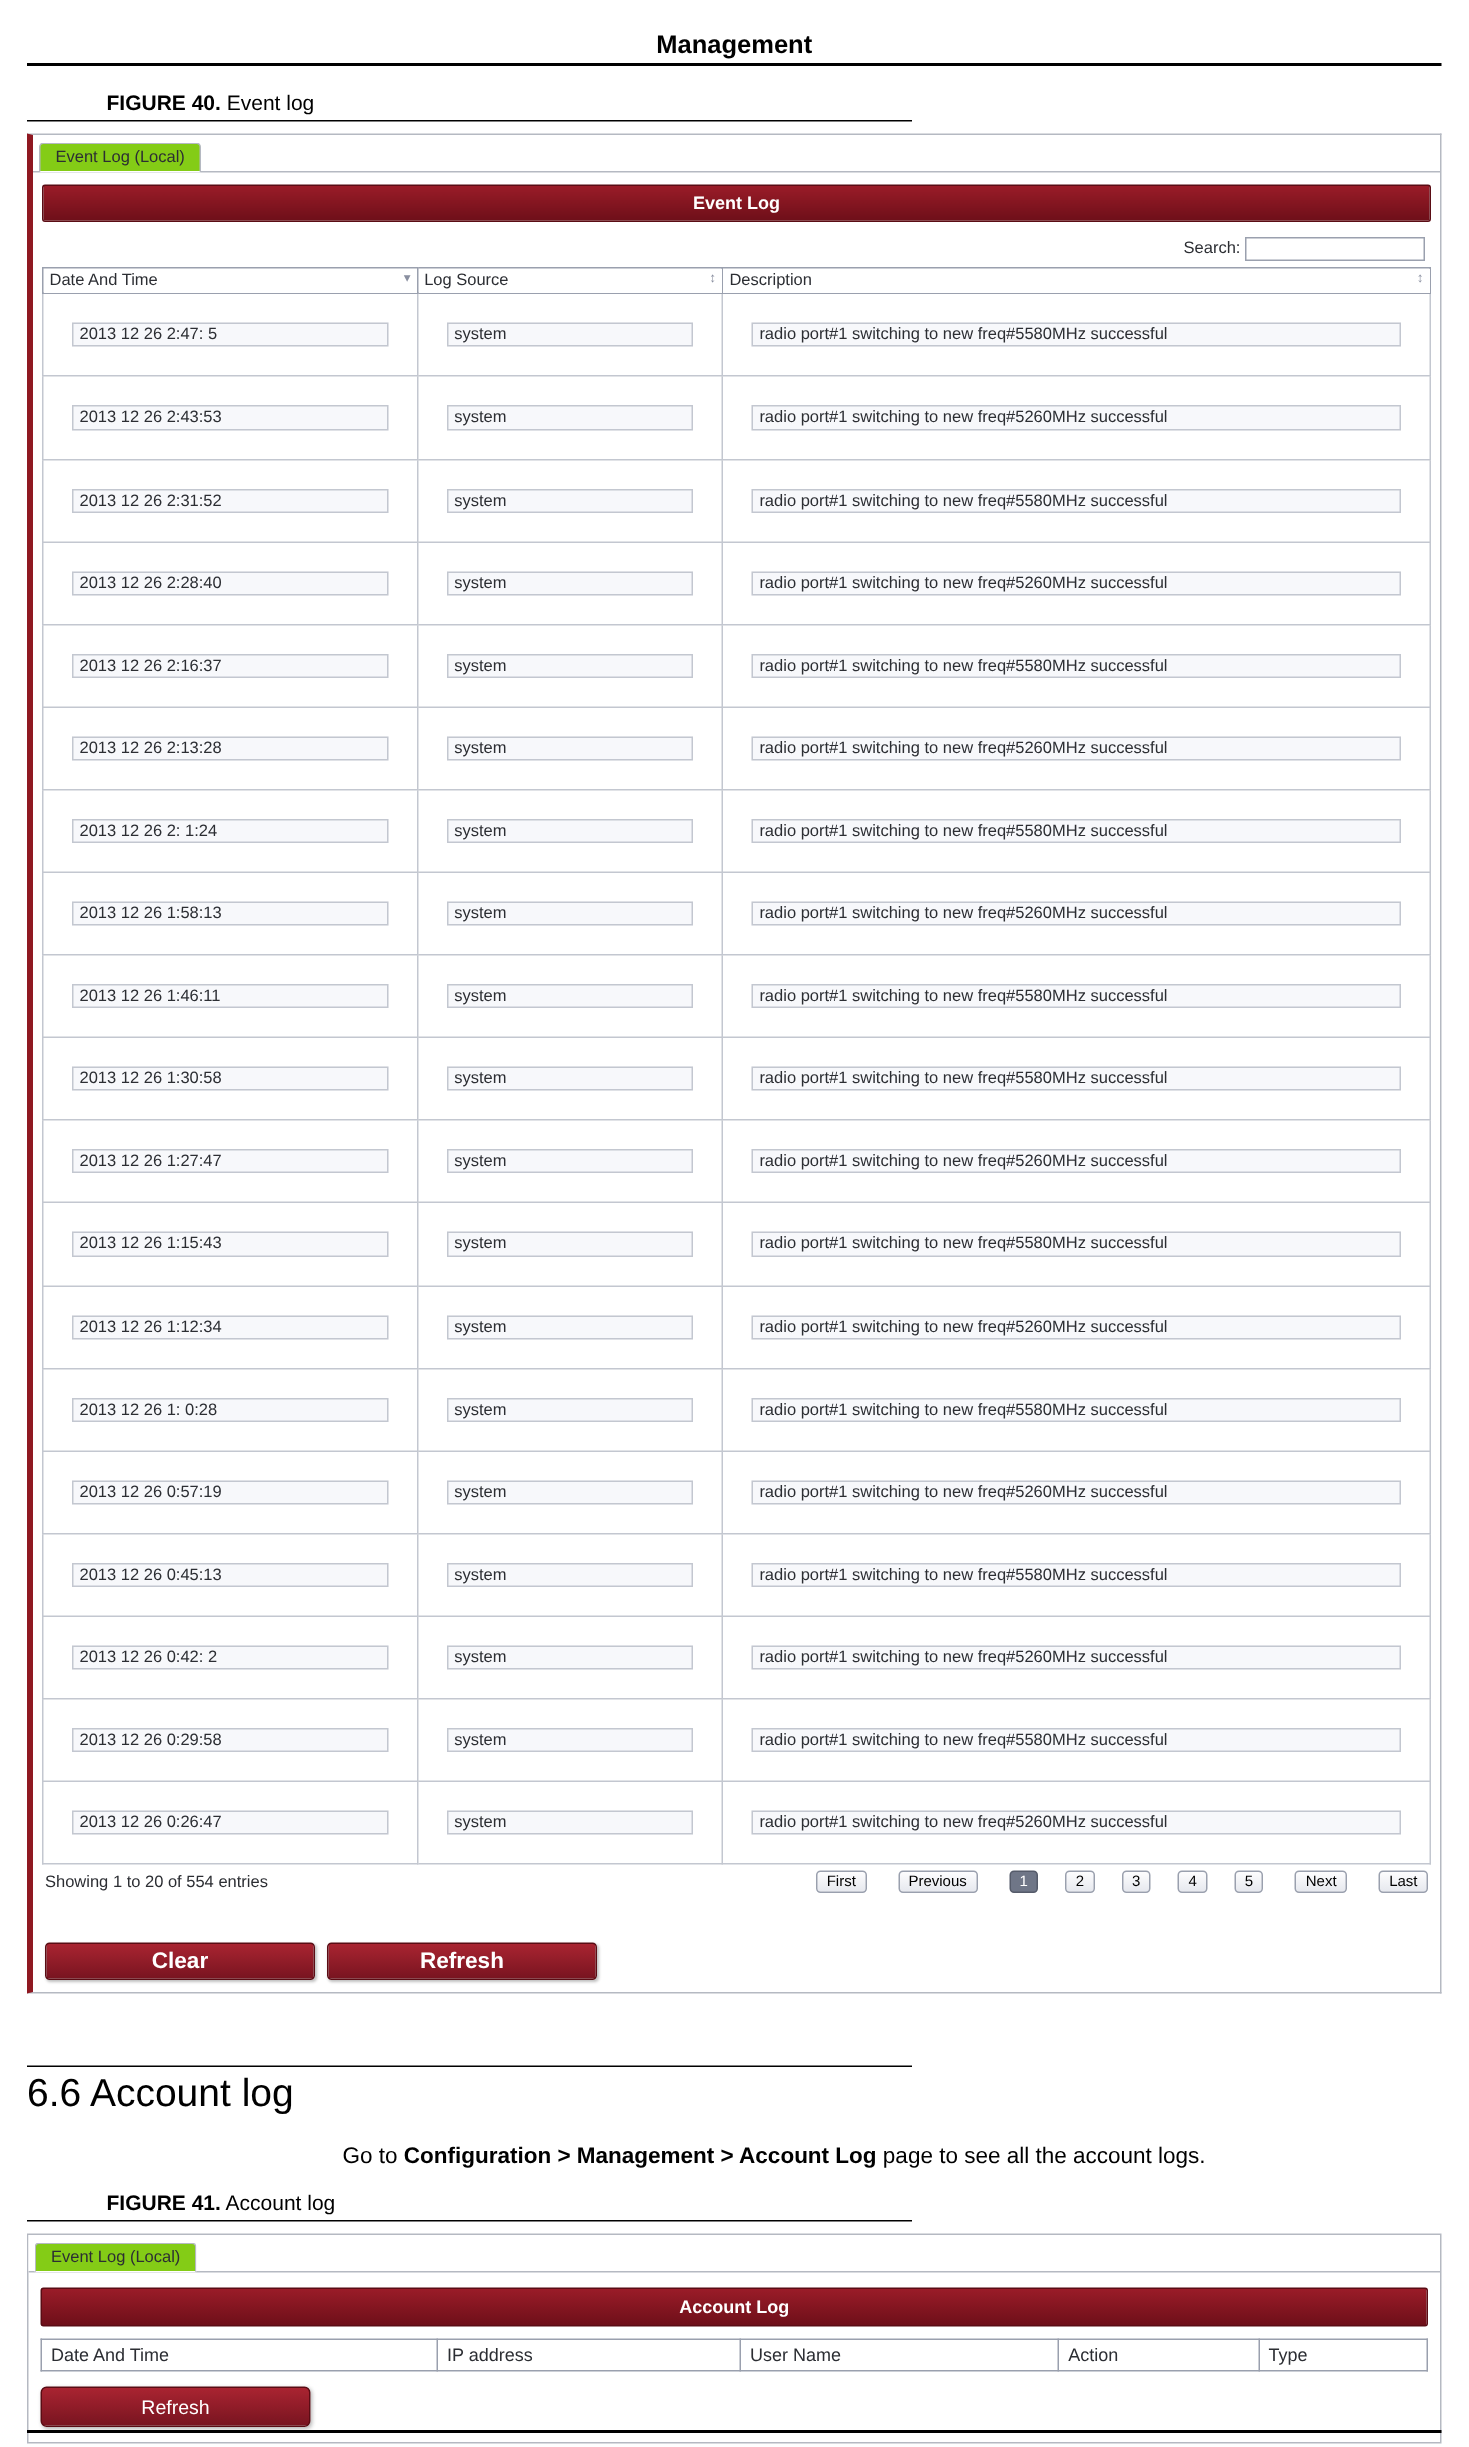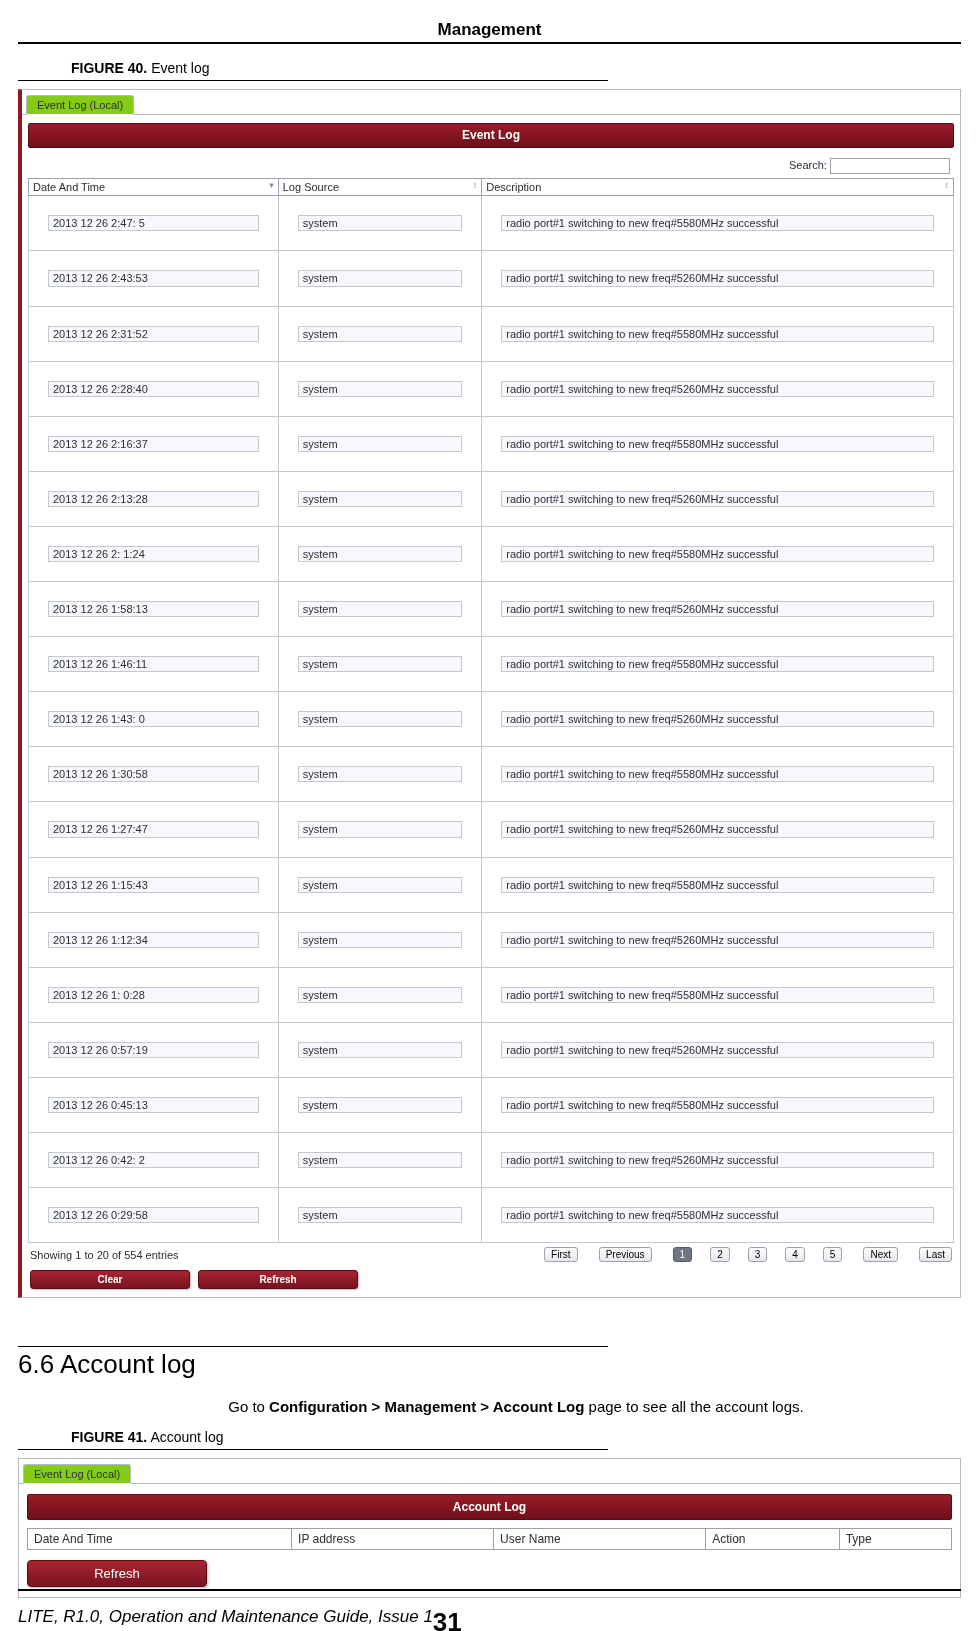--- a/index.html
+++ b/index.html
@@ -138,30 +138,31 @@
     color: #fff;
     border-color: #555b6a;
   }
   .action-buttons {
     display: flex;
     gap: 8px;
     padding: 4px 2px 2px 2px;
   }
   .action-buttons button {
     flex: 0 0 auto;
-    width: 160px;
+    width: 180px;
     background: linear-gradient(#a92431, #781420);
     color: #fff;
     border: 1px solid #5a0c14;
     border-radius: 3px;
-    font-size: 10px;
+    font-size: 15px;
     font-weight: bold;
     padding: 3px 0;
     cursor: pointer;
     box-shadow: 1px 1px 2px rgba(0,0,0,0.25);
+    margin-top: 25px;
   }
   
   .section-rule-top {
     border-top: 1.5px solid #000;
     width: 590px;
     margin-bottom: 2px;
   }
   h2.section-title {
     font-size: 26px;
     font-weight: normal;
@@ -353,31 +354,20 @@
               </td>
               <td>
                 <div class="cell">system</div>
               </td>
               <td>
                 <div class="cell">radio port#1 switching to new freq#5580MHz successful</div>
               </td>
             </tr>
             <tr>
               <td>
-                <div class="cell">2013 12 26  1:43: 0</div>
-              </td>
-              <td>
-                <div class="cell">system</div>
-              </td>
-              <td>
-                <div class="cell">radio port#1 switching to new freq#5260MHz successful</div>
-              </td>
-            </tr>
-            <tr>
-              <td>
                 <div class="cell">2013 12 26  1:30:58</div>
               </td>
               <td>
                 <div class="cell">system</div>
               </td>
               <td>
                 <div class="cell">radio port#1 switching to new freq#5580MHz successful</div>
               </td>
             </tr>
             <tr>
@@ -459,20 +449,31 @@
             </tr>
             <tr>
               <td>
                 <div class="cell">2013 12 26  0:29:58</div>
               </td>
               <td>
                 <div class="cell">system</div>
               </td>
               <td>
                 <div class="cell">radio port#1 switching to new freq#5580MHz successful</div>
+              </td>
+            </tr>
+            <tr>
+              <td>
+                <div class="cell">2013 12 26  0:26:47</div>
+              </td>
+              <td>
+                <div class="cell">system</div>
+              </td>
+              <td>
+                <div class="cell">radio port#1 switching to new freq#5260MHz successful</div>
               </td>
             </tr>
           </tbody>
       </table>
       <div class="grid-footer">
         <span>Showing 1 to 20 of 554 entries</span>
         <span class="pager">
           <button>First</button>
           <button>Previous</button>
           <span id="pager-pages"><button class="active">1</button><button>2</button><button>3</button><button>4</button><button>5</button></span>

